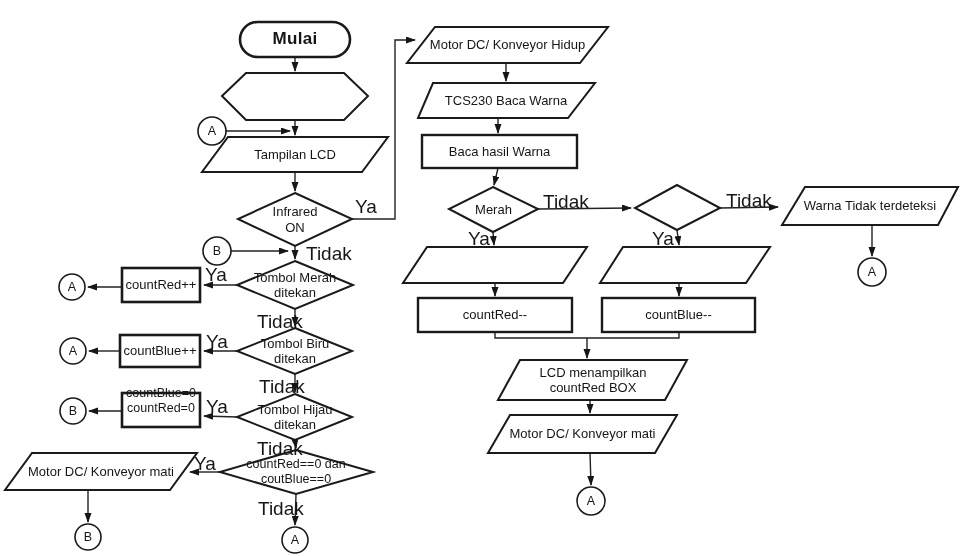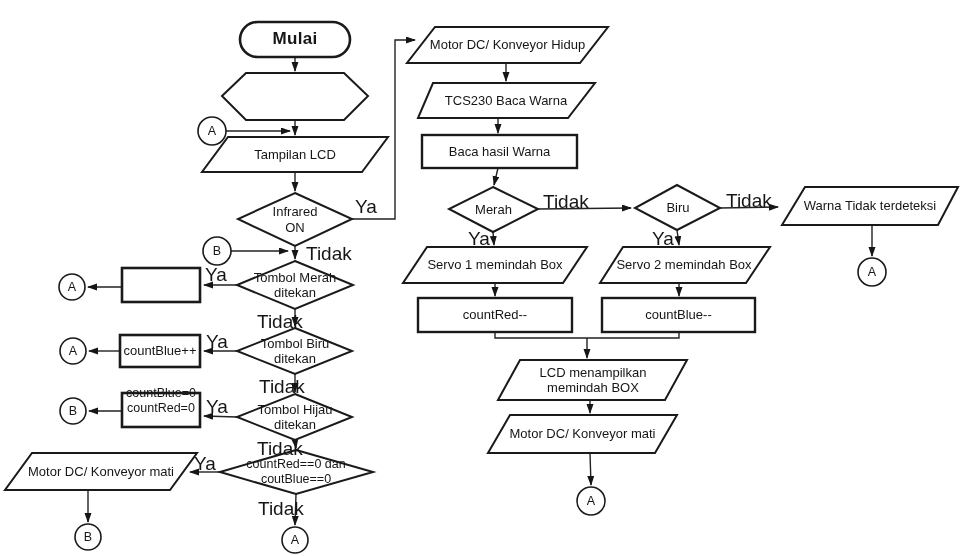--- a/index.html
+++ b/index.html
@@ -106,39 +106,37 @@
       <circle cx="295" cy="540" r="13" stroke-width="1.6"></circle>
       <circle cx="872" cy="272" r="14" stroke-width="1.6"></circle>
       <circle cx="591" cy="501" r="14" stroke-width="1.6"></circle>
     </g>
   </svg>
 
   <div class="node-label start-label nowrap" style="left:240px;top:22px;width:110px;height:35px;">Mulai</div>
   <div class="node-label nowrap" style="left:210px;top:137px;width:170px;height:35px;">Tampilan LCD</div>
   <div class="node-label" style="left:263px;top:193px;width:64px;height:53px;">Infrared ON</div>
   <div class="node-label" style="left:245px;top:262px;width:100px;height:46px;">Tombol Merah ditekan</div>
+  <div class="node-label nowrap" style="left:122px;top:268px;width:78px;height:34px;">countRed++</div>
   <div class="node-label" style="left:245px;top:328px;width:100px;height:46px;">Tombol Biru ditekan</div>
   <div class="node-label nowrap" style="left:120px;top:335px;width:80px;height:32px;">countBlue++</div>
   <div class="node-label" style="left:245px;top:394px;width:100px;height:46px;">Tombol Hijau ditekan</div>
   <div class="node-label preline small" style="left:122px;top:393px;width:78px;height:16px;">countBlue=0
 countRed=0</div>
   <div class="node-label small" style="left:238px;top:450px;width:116px;height:44px;">countRed==0 dan coutBlue==0</div>
   <div class="node-label nowrap" style="left:15px;top:453px;width:172px;height:37px;">Motor DC/ Konveyor mati</div>
 
   <div class="node-label nowrap" style="left:420px;top:27px;width:175px;height:36px;">Motor DC/ Konveyor Hidup</div>
   <div class="node-label nowrap" style="left:426px;top:83px;width:160px;height:35px;">TCS230 Baca Warna</div>
   <div class="node-label nowrap" style="left:422px;top:135px;width:155px;height:33px;">Baca hasil Warna</div>
   <div class="node-label nowrap" style="left:450px;top:187px;width:87px;height:45px;">Merah</div>
-  <div class="node-label nowrap" style="left:634px;top:185px;width:88px;height:45px;">Biru</div>
   <div class="node-label nowrap" style="left:790px;top:187px;width:160px;height:38px;">Warna Tidak terdeteksi</div>
-  <div class="node-label nowrap" style="left:412px;top:247px;width:166px;height:36px;">Servo 1 memindah Box</div>
-  <div class="node-label nowrap" style="left:608px;top:247px;width:152px;height:36px;">Servo 2 memindah Box</div>
   <div class="node-label nowrap" style="left:418px;top:298px;width:154px;height:34px;">countRed--</div>
   <div class="node-label nowrap" style="left:602px;top:298px;width:153px;height:34px;">countBlue--</div>
-  <div class="node-label" style="left:532px;top:360px;width:122px;height:40px;">LCD menampilkan memindah BOX</div>
+  <div class="node-label" style="left:532px;top:360px;width:122px;height:40px;">LCD menampilkan countRed BOX</div>
   <div class="node-label nowrap" style="left:495px;top:415px;width:175px;height:38px;">Motor DC/ Konveyor mati</div>
 
   <div class="circle-label" style="left:198px;top:117px;width:28px;height:28px;">A</div>
   <div class="circle-label" style="left:203px;top:237px;width:28px;height:28px;">B</div>
   <div class="circle-label" style="left:59px;top:274px;width:26px;height:26px;">A</div>
   <div class="circle-label" style="left:60px;top:338px;width:26px;height:26px;">A</div>
   <div class="circle-label" style="left:60px;top:398px;width:26px;height:26px;">B</div>
   <div class="circle-label" style="left:75px;top:524px;width:26px;height:26px;">B</div>
   <div class="circle-label" style="left:282px;top:527px;width:26px;height:26px;">A</div>
   <div class="circle-label" style="left:858px;top:258px;width:28px;height:28px;">A</div>

